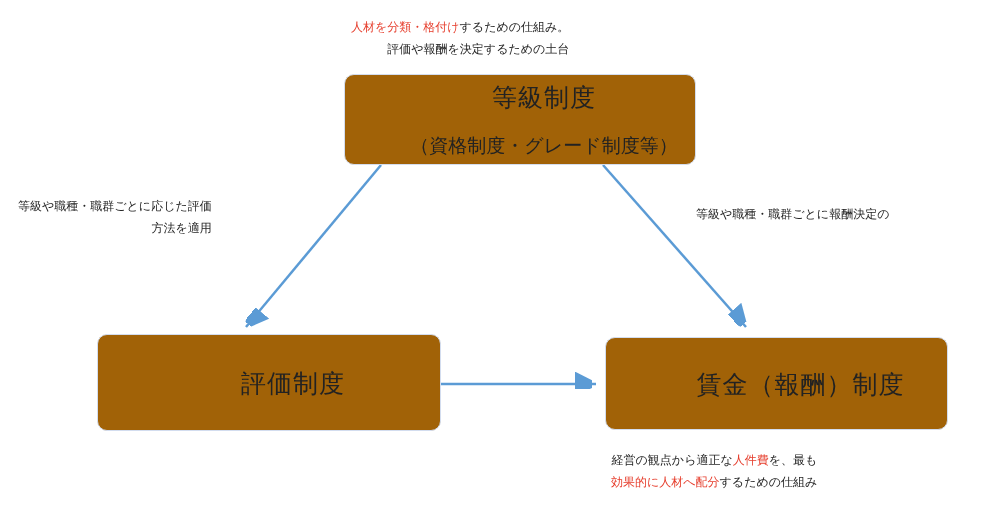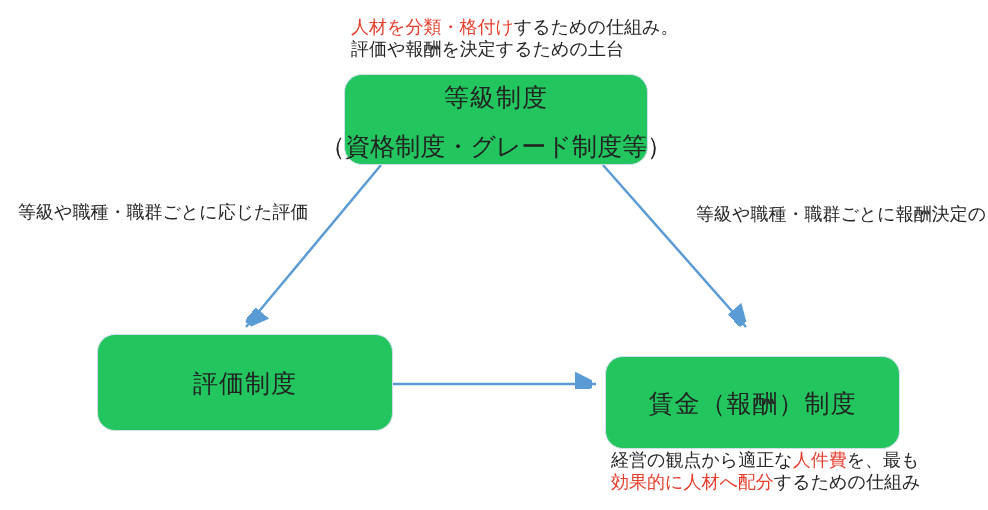--- a/index.html
+++ b/index.html
@@ -6,47 +6,49 @@
   #canvas{
     position:relative;
     width:988px;height:510px;
     background:#ffffff;
     font-family:"Liberation Sans","DejaVu Sans",sans-serif;
     color:#262626;
     overflow:hidden;
   }
   .abs{position:absolute;}
   .note{
-    font-size:18px;
+    font-size:12px;
     line-height:22px;
     color:#262626;
     white-space:nowrap;
+    text-align:right;
   }
   .red{color:#e63e2d;}
   .box{
     position:absolute;
-    background:#22c55e;
+    background:#a16207;
     border:1px solid #d3ddef;
-    border-radius:18px;
+    border-radius:10px;
     display:flex;
     flex-direction:column;
     align-items:center;
     justify-content:center;
     text-align:center;
     z-index:2;
+    padding-left:48px;
   }
   .box-title{
     font-size:25px;
     line-height:30px;
     color:#222222;
     letter-spacing:1px;
     white-space:nowrap;
   }
   .box-subtitle{
-    font-size:25px;
+    font-size:19px;
     line-height:24px;
     color:#222222;
     white-space:nowrap;
     margin-top:22px;
   }
   svg.arrows{
     position:absolute;
     left:0;top:0;
     z-index:1;
   }
@@ -72,34 +74,35 @@
       <span class="red">人材を分類・格付け</span><span>するための仕組み。</span>
     </div>
     <div>評価や報酬を決定するための土台</div>
   </div>
 
   <div class="box" style="left:344px;top:74px;width:302px;height:89px;">
     <div class="box-title">等級制度</div>
     <div class="box-subtitle">（資格制度・グレード制度等）</div>
   </div>
 
-  <div class="abs note" style="left:18px;top:201px;">
+  <div class="abs note" style="left:18px;top:195px;">
     <div>等級や職種・職群ごとに応じた評価</div>
+    <div>方法を適用</div>
   </div>
 
   <div class="abs note" style="left:696px;top:203px;font-family:Liberation Serif, serif;">
     <div>等級や職種・職群ごとに報酬決定の</div>
   </div>
 
 
   <div class="box" style="left:97px;top:334px;width:294px;height:95px;">
     <div class="box-title">評価制度</div>
   </div>
 
-  <div class="box" style="left:605px;top:356px;width:293px;height:91px;">
+  <div class="box" style="left:605px;top:337px;width:293px;height:91px;">
     <div class="box-title">賃金（報酬）制度</div>
   </div>
 
   <div class="abs note" style="left:93px;top:441px;">
   </div>
 
   <div class="abs note" style="left:611px;top:449px;">
     <div>
       <span>経営の観点から適正な</span><span class="red">人件費</span><span>を、最も</span>
     </div>

